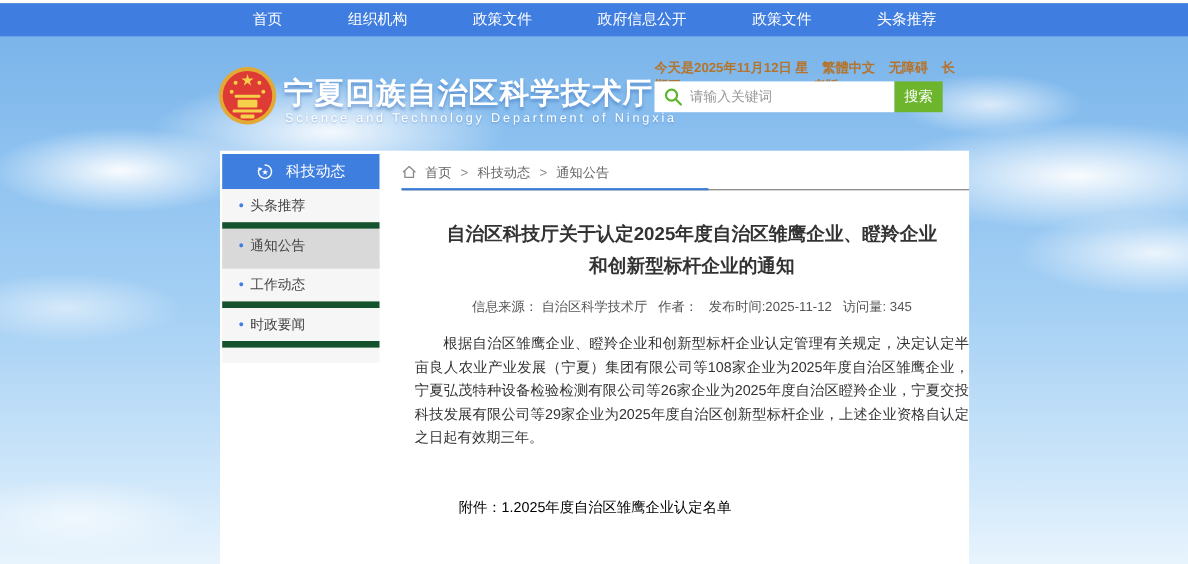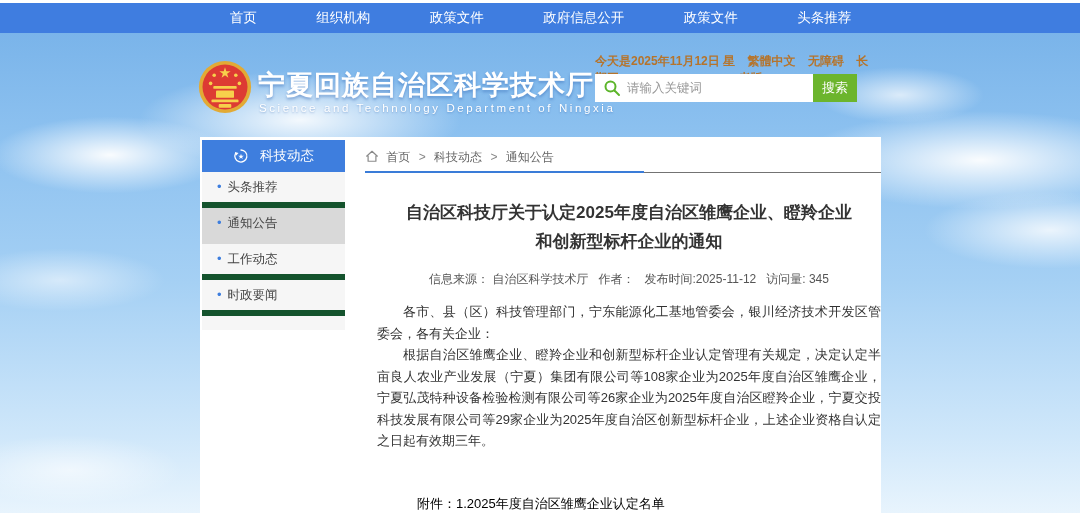--- a/index.html
+++ b/index.html
@@ -165,21 +165,20 @@
 
     <div class="article">
       <div class="article-title">
         <div>自治区科技厅关于认定2025年度自治区雏鹰企业、瞪羚企业</div>
         <div>和创新型标杆企业的通知</div>
       </div>
       <div class="article-meta">
         <span>信息来源： 自治区科学技术厅</span><span>作者：</span><span>发布时间:2025-11-12</span><span>访问量: 345</span>
       </div>
       <div class="article-body">
-        <p>各市、县（区）科技管理部门，宁东能源化工基地管委会，银川经济技术开发区管委会，各有关企业：</p>
         <p>根据自治区雏鹰企业、瞪羚企业和创新型标杆企业认定管理有关规定，决定认定半亩良人农业产业发展（宁夏）集团有限公司等108家企业为2025年度自治区雏鹰企业，宁夏弘茂特种设备检验检测有限公司等26家企业为2025年度自治区瞪羚企业，宁夏交投科技发展有限公司等29家企业为2025年度自治区创新型标杆企业，上述企业资格自认定之日起有效期三年。</p>
       </div>
       <div class="attachments">
         <span class="attach-label">附件：</span>
         <span class="attach-list">
           <div class="attach-item">1.2025年度自治区雏鹰企业认定名单</div>
 
         </span>
       </div>
     </div>

